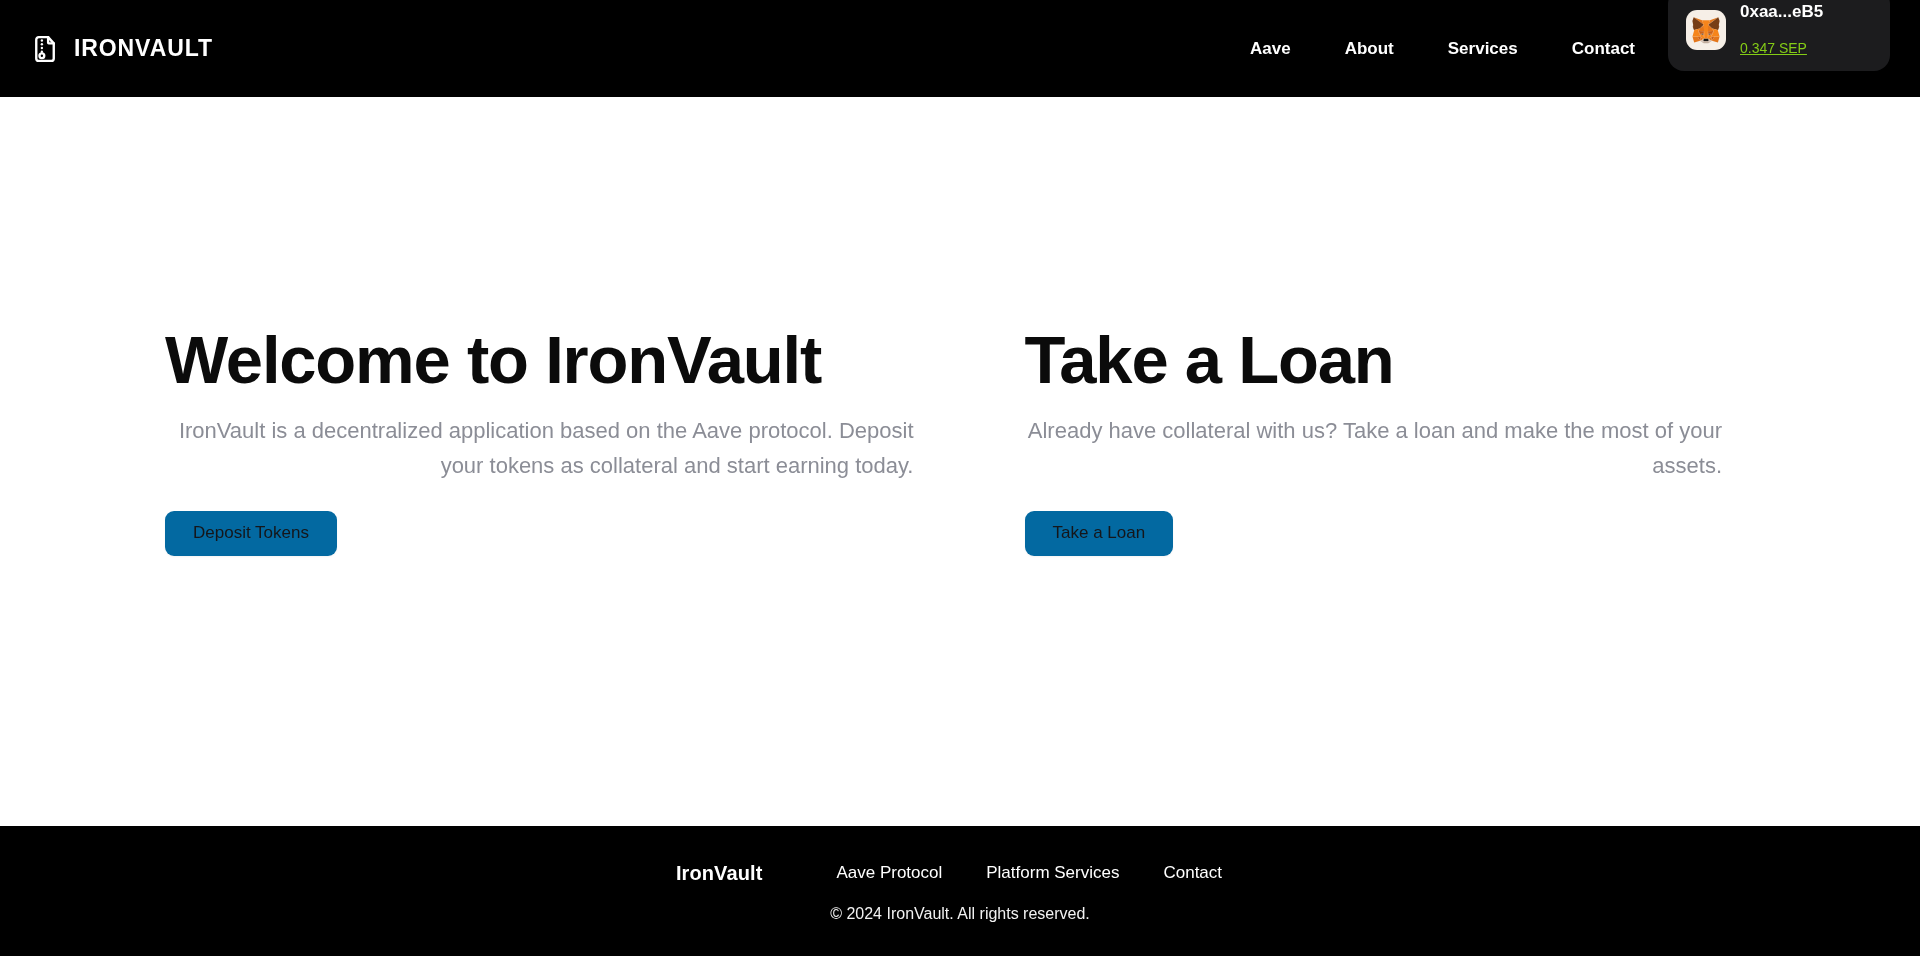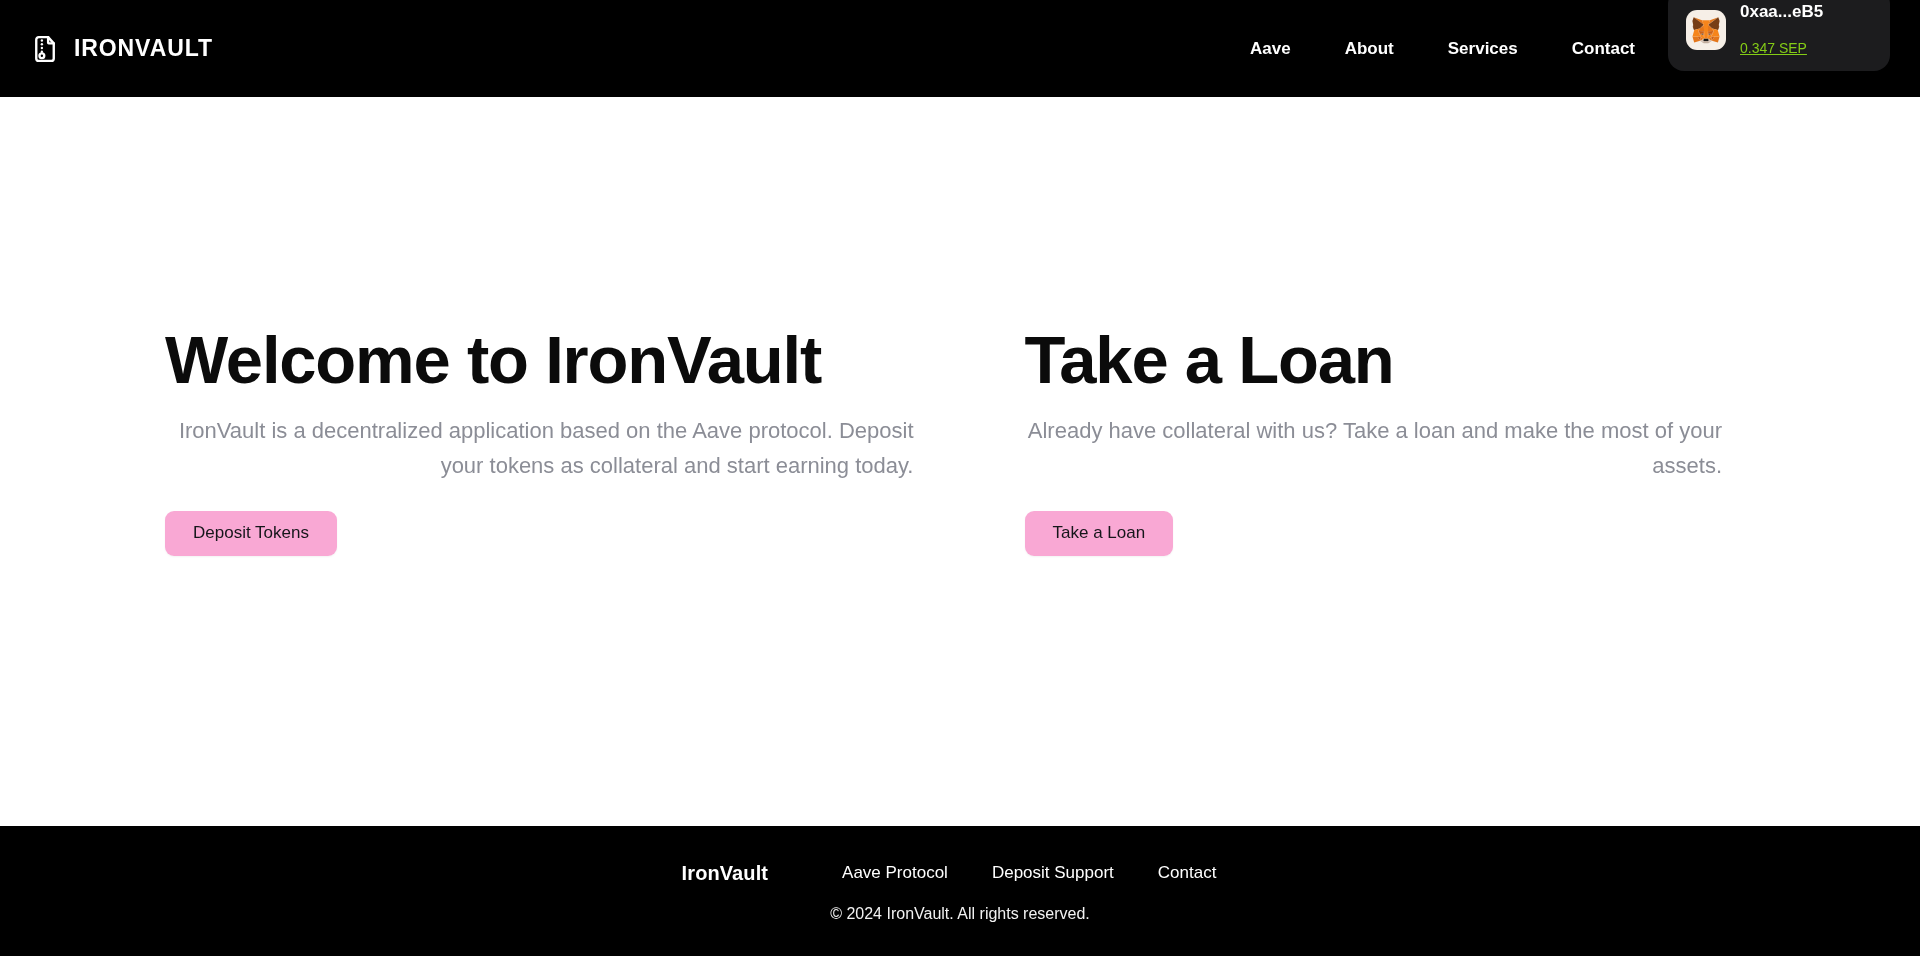--- a/index.html
+++ b/index.html
@@ -173,21 +173,21 @@
     text-align: right;
   }
 
   .hero-btn {
     margin-top: 27px;
     display: inline-flex;
     align-items: center;
     justify-content: center;
     height: 45px;
     padding: 0 28px;
-    background: #f9a8d4;
+    background: #0369a1;
     color: #15161a;
     border: none;
     border-radius: 9px;
     font-family: "Liberation Sans", sans-serif;
     font-size: 17px;
     font-weight: 400;
     cursor: pointer;
     box-shadow: 0 1px 2px rgba(16, 18, 24, 0.05);
   }
 
@@ -325,19 +325,19 @@
         <button class="hero-btn">Take a Loan</button>
       </section>
 
     </div>
   </main>
 
   <footer class="site-footer">
     <div class="footer-top">
       <span class="footer-brand">IronVault</span>
       <a class="footer-link" href="#">Aave Protocol</a>
-      <a class="footer-link" href="#">Deposit Support</a>
+      <a class="footer-link" href="#">Platform Services</a>
       <a class="footer-link" href="#">Contact</a>
     </div>
     <div class="footer-copy">© 2024 IronVault. All rights reserved.</div>
   </footer>
 
 </div>
 
 </body></html>

